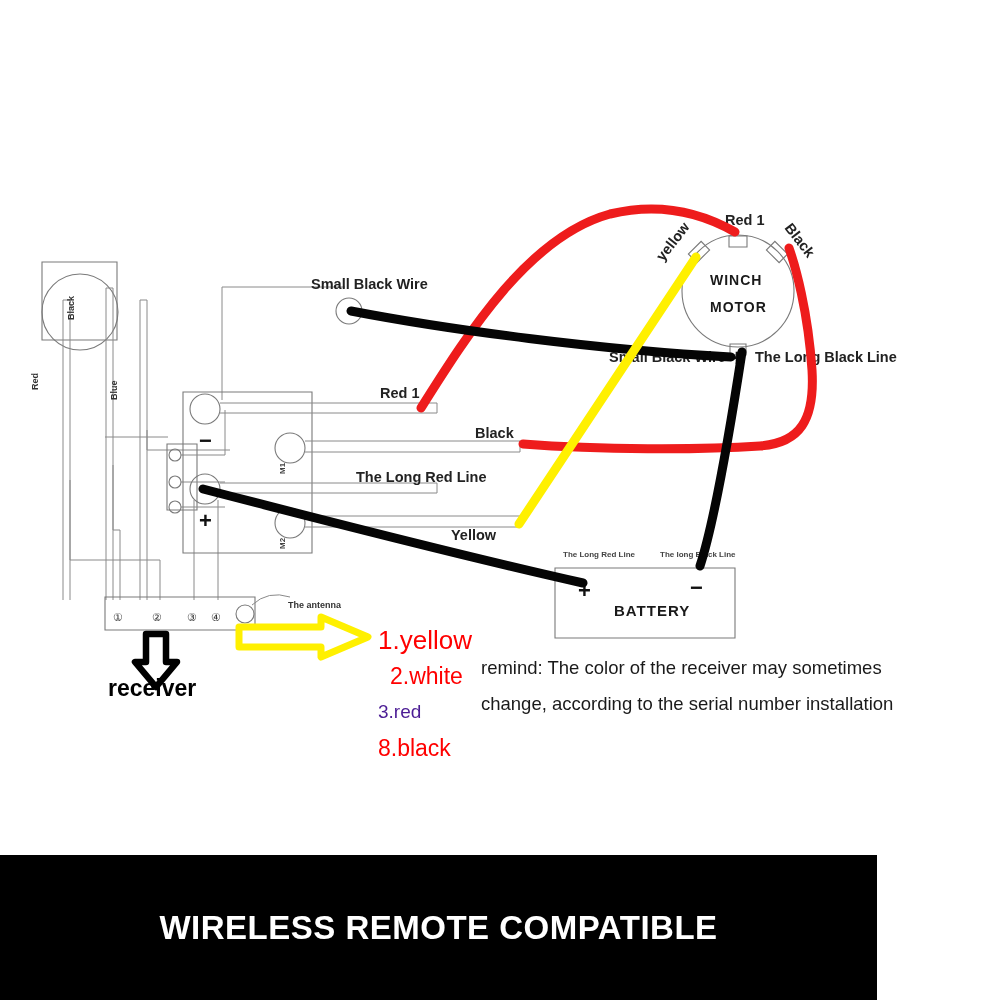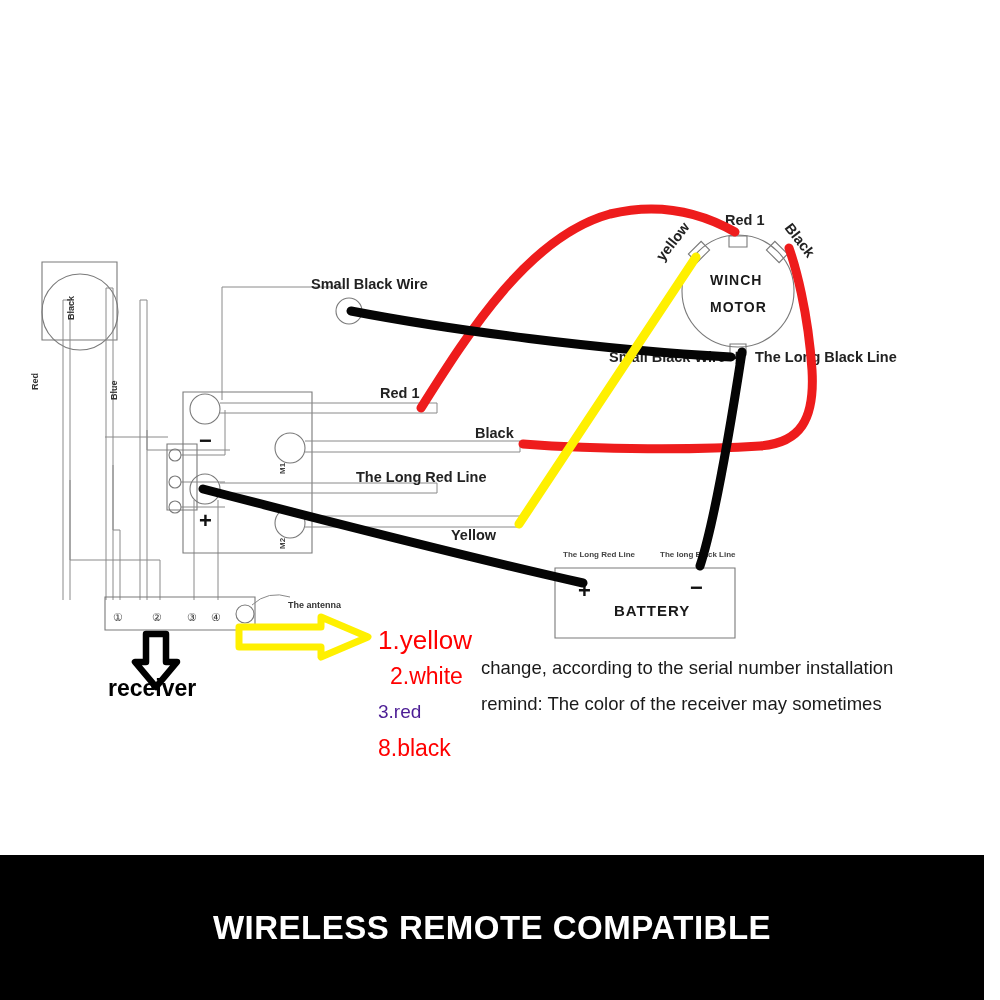--- a/index.html
+++ b/index.html
@@ -19,21 +19,21 @@
     position: absolute;
     left: 0;
     top: 0;
     width: 1000px;
     height: 1000px;
   }
   .banner {
     position: absolute;
     left: 0;
     top: 855px;
-    width: 984px;
+    width: 877px;
     height: 145px;
     background: #000000;
     display: flex;
     align-items: center;
     justify-content: center;
   }
   .banner-text {
     color: #ffffff;
     font-family: "Liberation Sans", sans-serif;
     font-size: 33px;
@@ -272,17 +272,17 @@
   </div>
 
   <div style="position:absolute; left:378px; top:622px; line-height:36px;">
     <div style="font-size:26px; color:#FF0000;">1.yellow</div>
     <div style="font-size:23px; color:#FF0000;margin-left:12px;">2.white</div>
     <div style="font-size:19px; color:#4c1d95;">3.red</div>
     <div style="font-size:23px; color:#FF0000;">8.black</div>
   </div>
 
   <div style="position:absolute; left:481px; top:650px; line-height:36px; width:510px;">
+    <div class="lbl-remind" style="font-size:18.5px; color:#1a1a1a;">remind: The color of the receiver may sometimes</div>
     <div class="lbl-remind" style="font-size:18.5px; color:#1a1a1a;">change, according to the serial number installation</div>
-    <div class="lbl-remind" style="font-size:18.5px; color:#1a1a1a;">remind: The color of the receiver may sometimes</div>
   </div>
 
 </div>
 
 </body></html>

